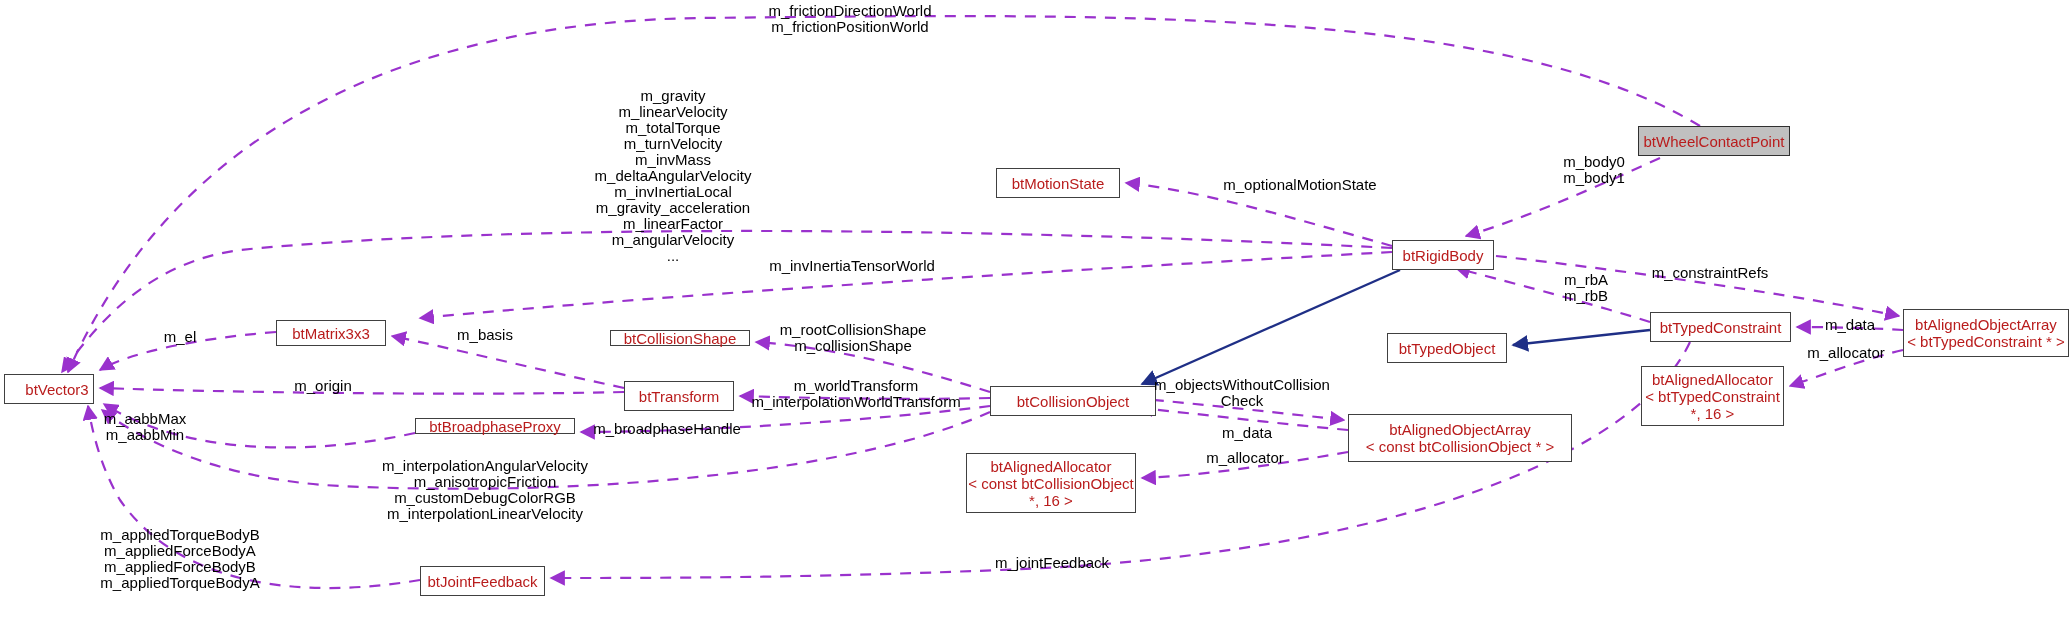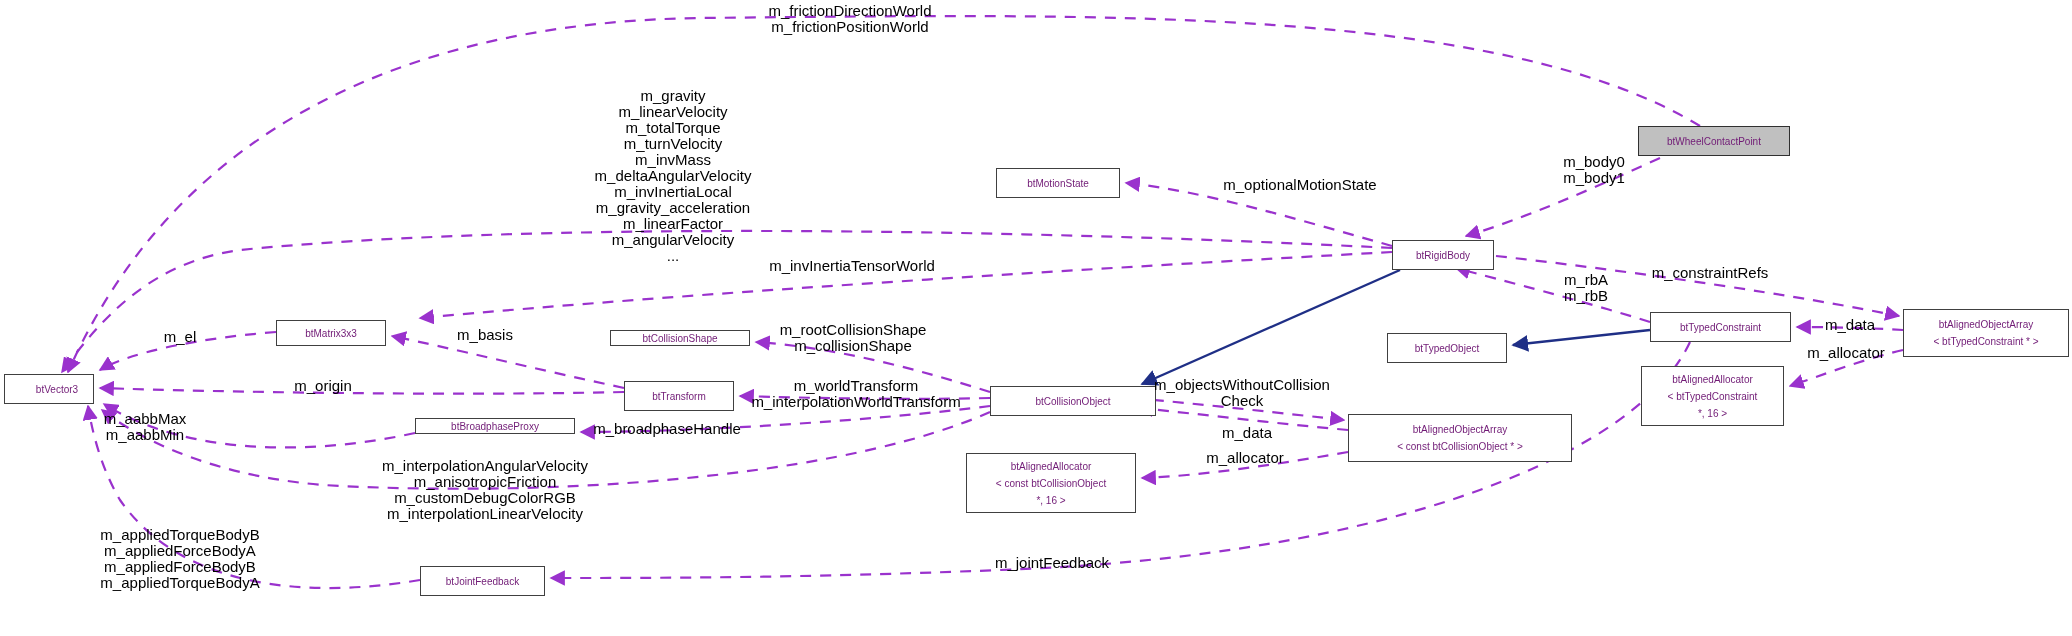--- a/index.html
+++ b/index.html
@@ -22,22 +22,22 @@
     left: 0;
     top: 0;
     width: 2072px;
     height: 636px;
   }
   .node {
     position: absolute;
     box-sizing: border-box;
     border: 1px solid #404040;
     background: #ffffff;
-    color: #701a75;
-    font-size: 10px;
+    color: #b91c1c;
+    font-size: 15px;
     line-height: 17px;
     text-align: center;
     display: flex;
     align-items: center;
     justify-content: center;
     white-space: pre;
     letter-spacing: 0px;
   }
   .node.highlight {
     background: #c0c0c0;

